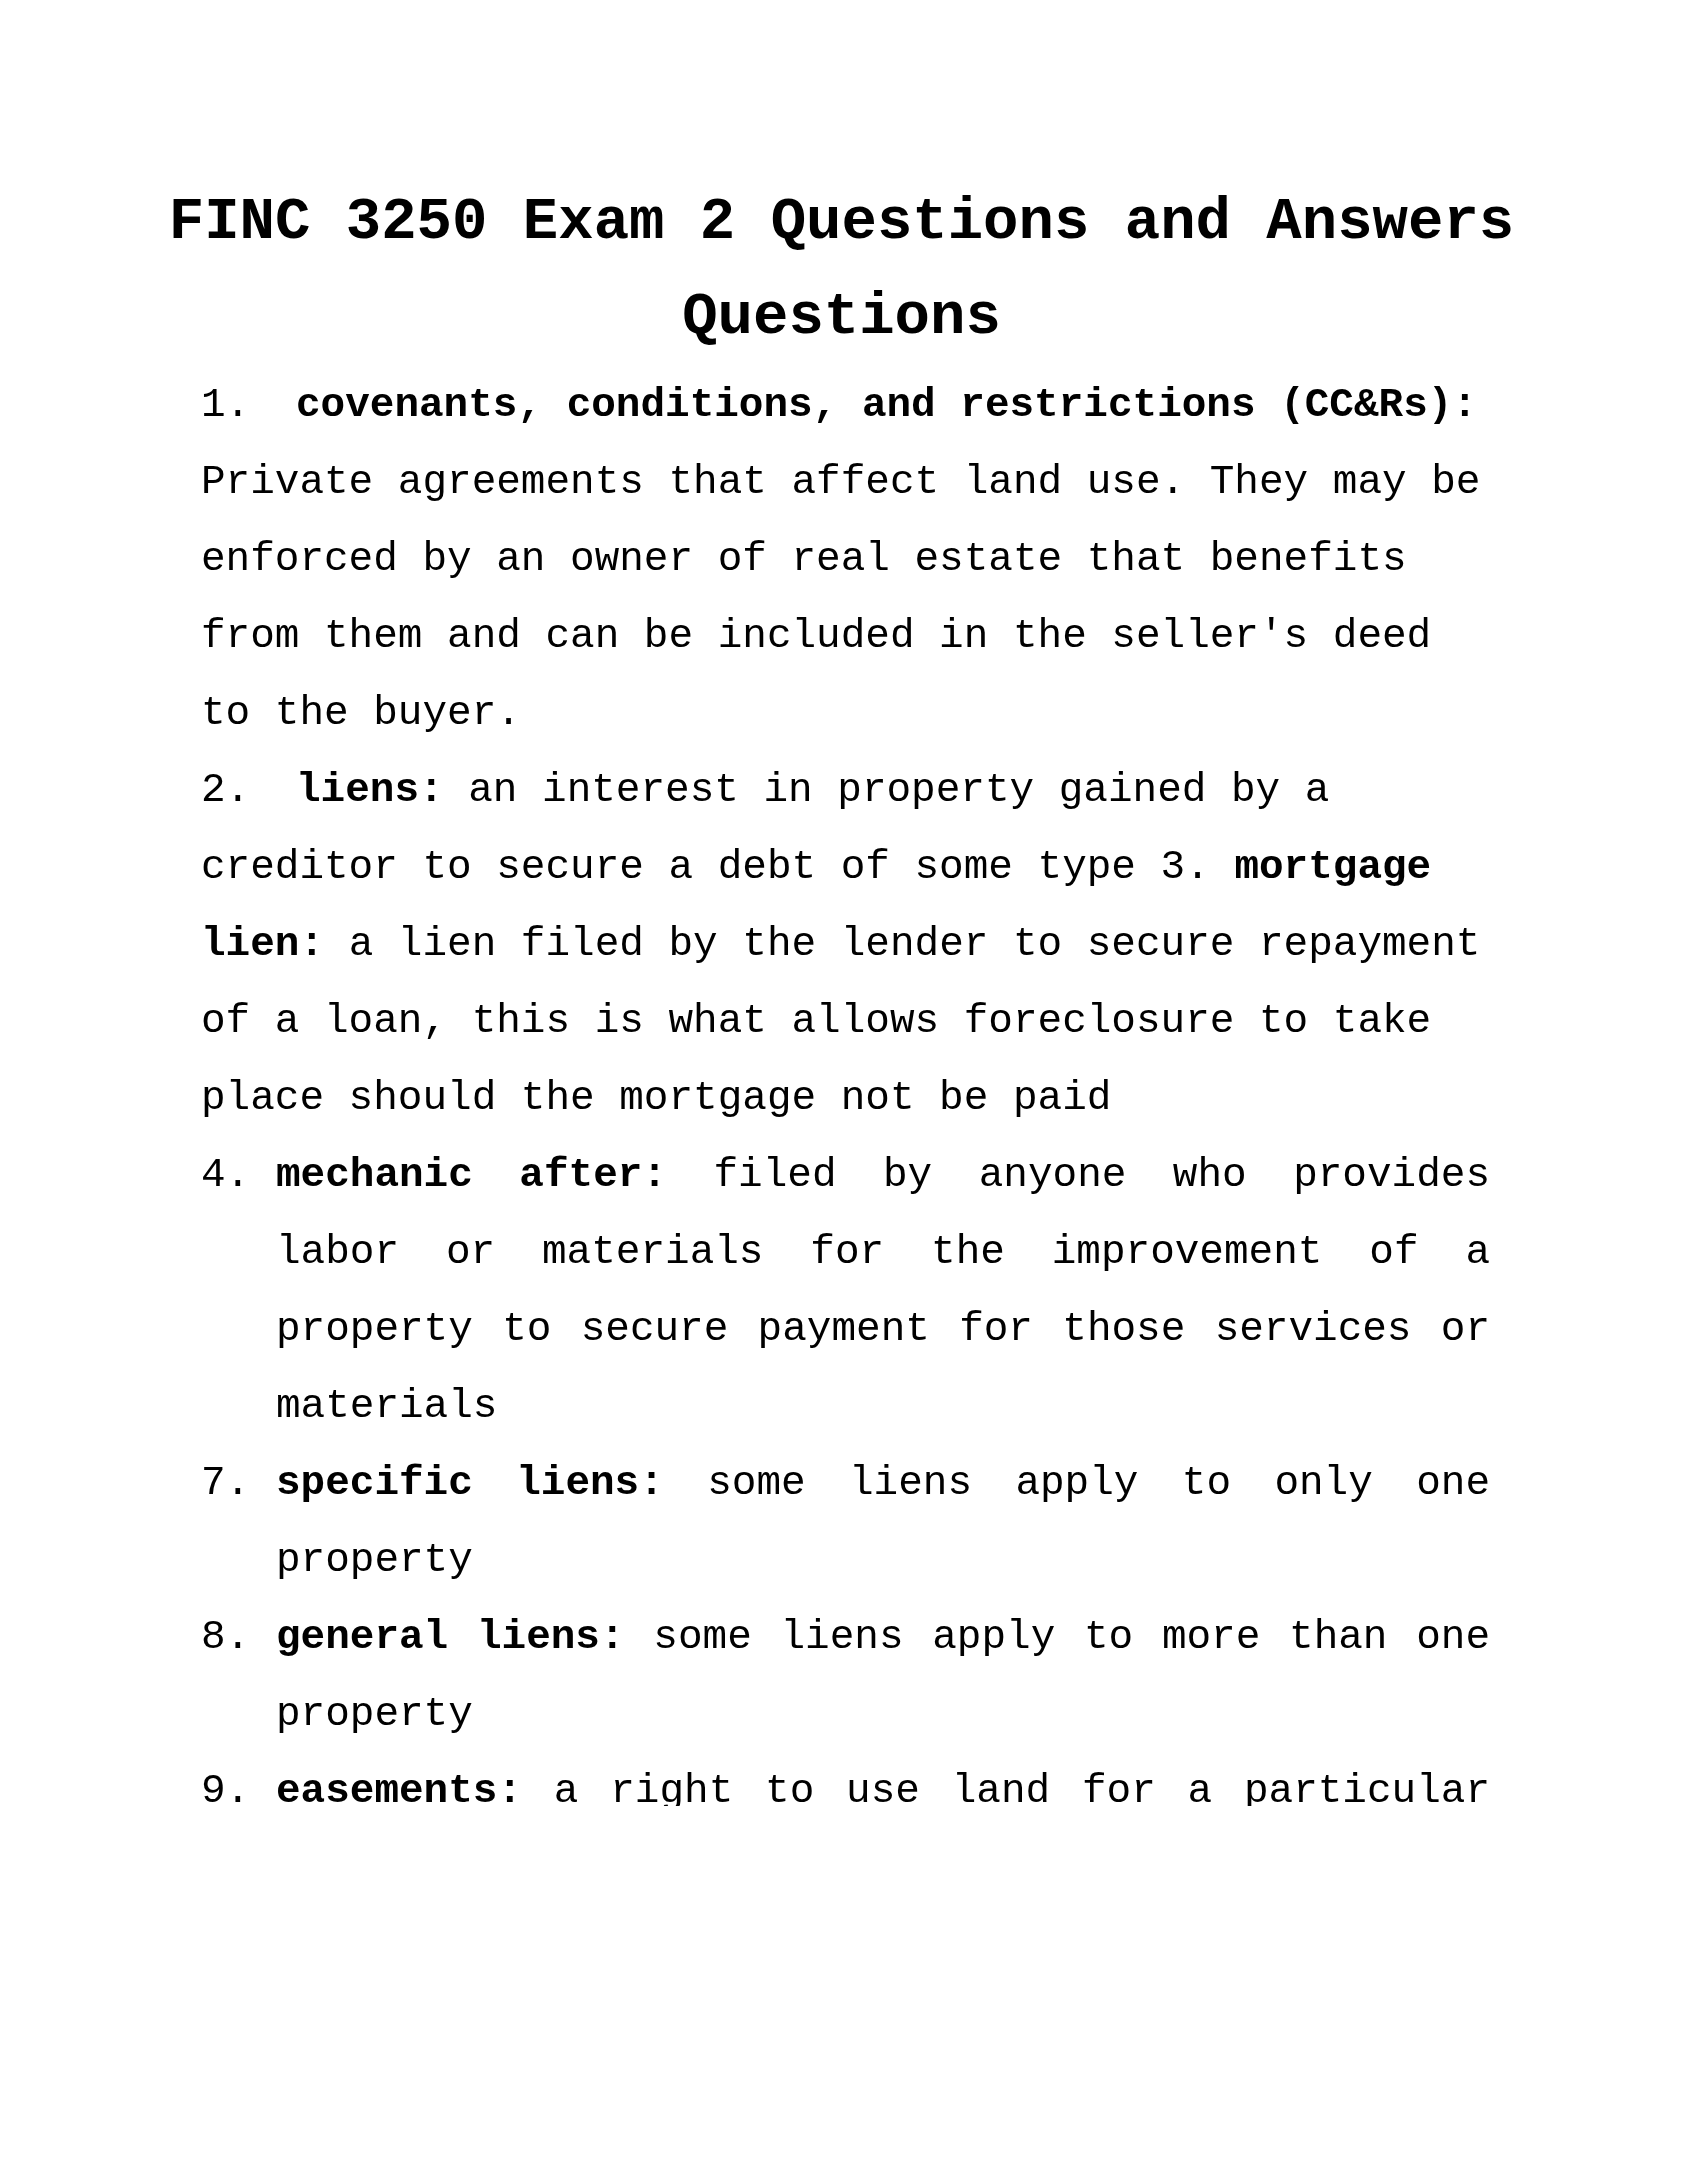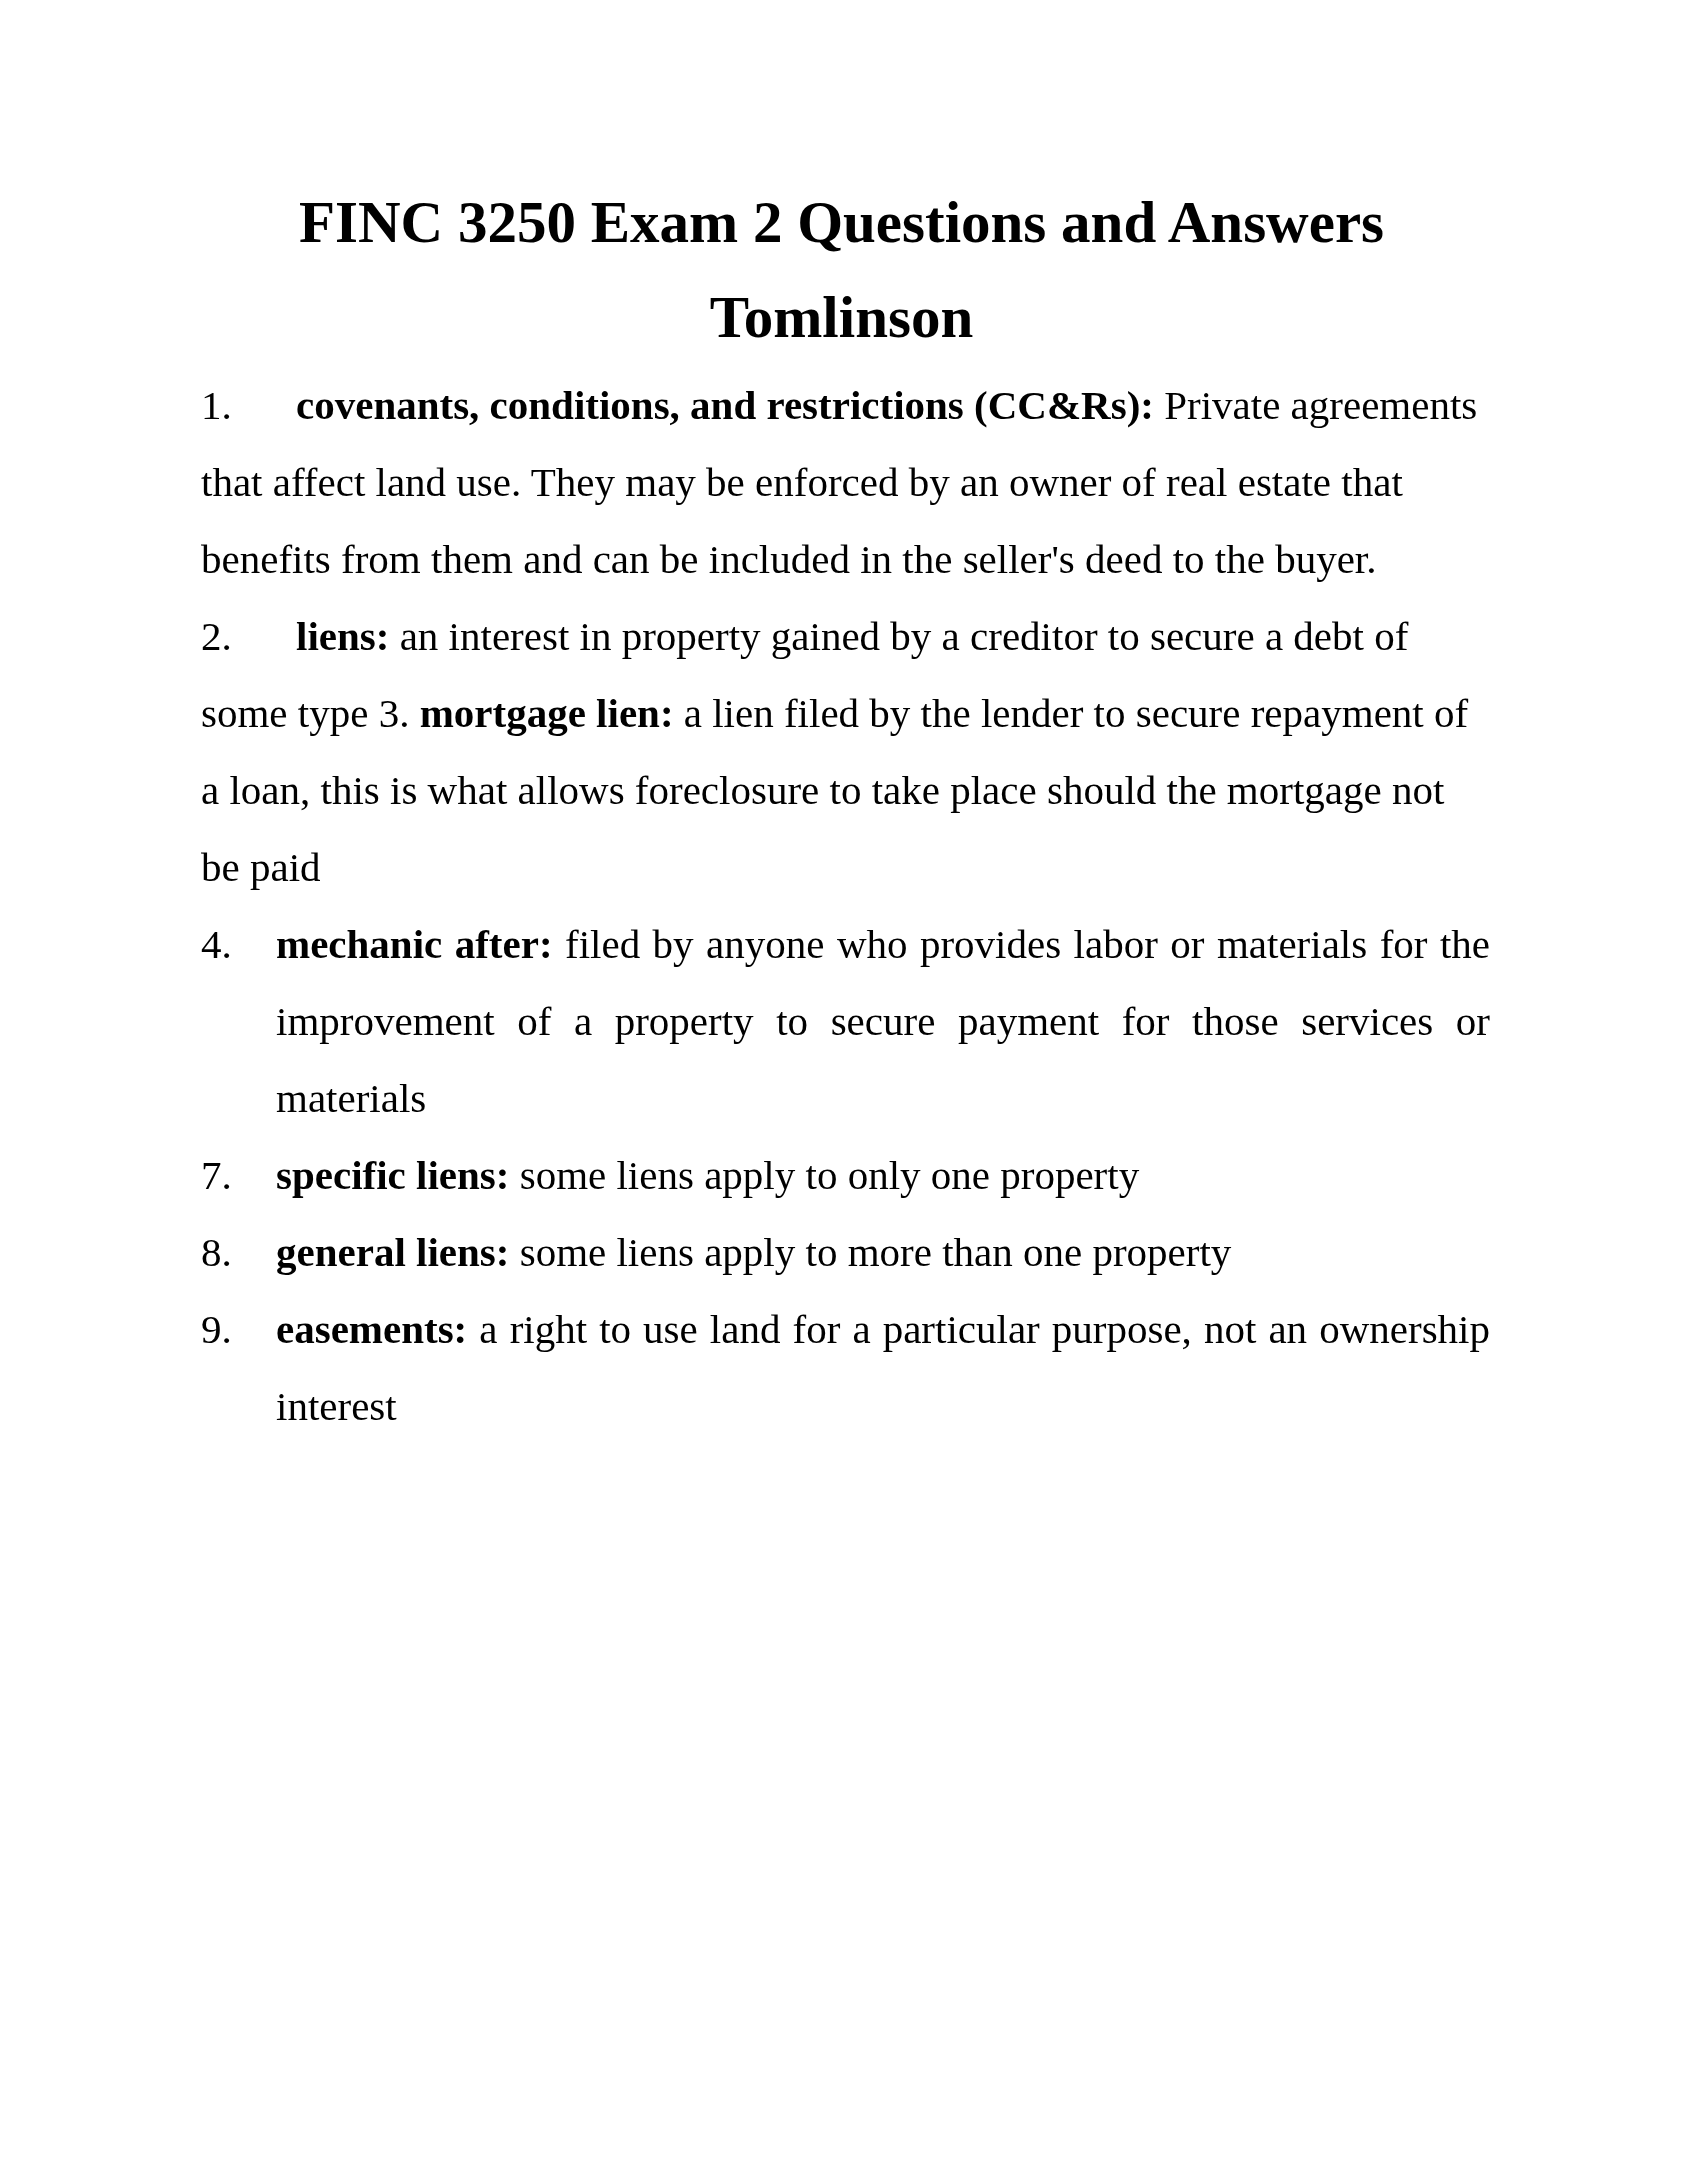--- a/index.html
+++ b/index.html
@@ -6,21 +6,21 @@
     margin: 0;
     padding: 0;
     background: #ffffff;
   }
   .page {
     position: relative;
     width: 1683px;
     height: 1806px;
     background: #ffffff;
     color: #000000;
-    font-family: Liberation Serif, serif;
+    font-family: Liberation Mono, monospace;
     overflow: hidden;
   }
   .title {
     margin: 0;
     padding-top: 175px;
     text-align: center;
     font-weight: bold;
     font-size: 59px;
     line-height: 95px;
     letter-spacing: 0;
@@ -61,21 +61,21 @@
   b, .term {
     font-weight: bold;
   }
 </style>
 </head>
 <body>
 
 <div class="page">
   <h1 class="title">
     <span class="title-line">FINC 3250 Exam 2 Questions and Answers</span>
-    <span class="title-line">Tomlinson</span>
+    <span class="title-line">Questions</span>
   </h1>
   <div class="content" id="items-container">
       <p class="item paragraph"><span class="num">1.</span><b>covenants, conditions, and restrictions (CC&amp;Rs):</b><span> Private agreements that affect land use. They may be enforced by an owner of real estate that benefits from them and can be included in the seller's deed to the buyer.</span></p>
       <p class="item paragraph"><span class="num">2.</span><b>liens:</b><span> an interest in property gained by a creditor to secure a debt of some type 3. </span><b>mortgage lien:</b><span> a lien filed by the lender to secure repayment of a loan, this is what allows foreclosure to take place should the mortgage not be paid</span></p>
       <p class="item list"><span class="num">4.</span><b>mechanic after:</b><span> filed by anyone who provides labor or materials for the improvement of a property to secure payment for those services or materials</span></p>
       <p class="item list"><span class="num">7.</span><b>specific liens:</b><span> some liens apply to only one property</span></p>
       <p class="item list"><span class="num">8.</span><b>general liens:</b><span> some liens apply to more than one property</span></p>
       <p class="item list"><span class="num">9.</span><b>easements:</b><span> a right to use land for a particular purpose, not an ownership interest</span></p>
     </div>
 </div>

